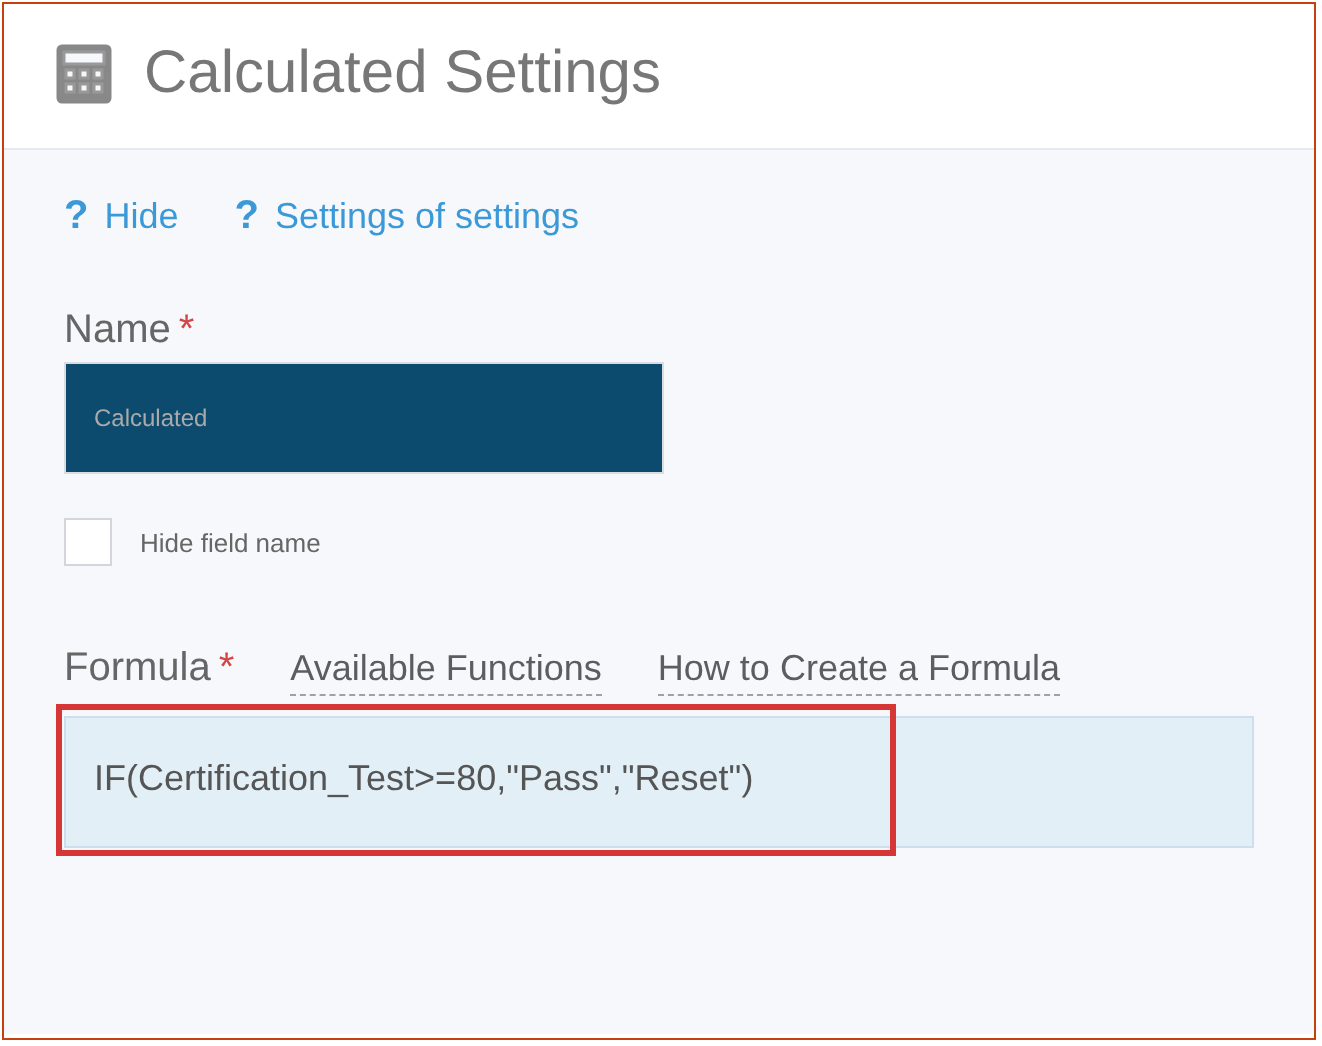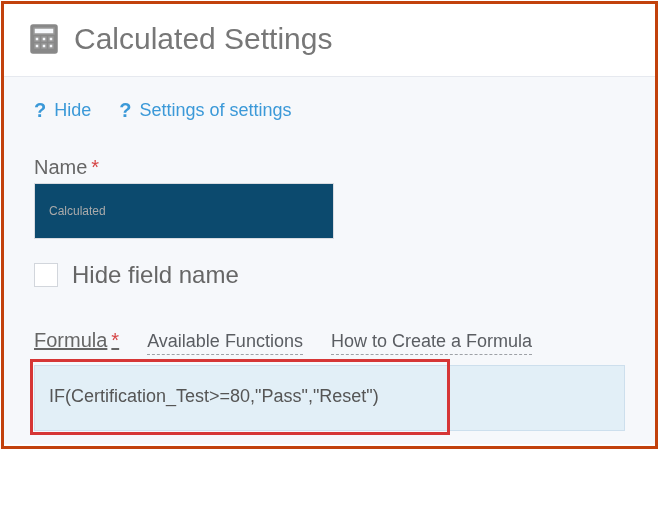--- a/index.html
+++ b/index.html
@@ -5,22 +5,22 @@
   * { box-sizing: border-box; margin: 0; padding: 0; }
   body {
     font-family: -apple-system, BlinkMacSystemFont, "Segoe UI", Helvetica, Arial, sans-serif;
     background: #fff;
     width: 661px;
     height: 523px;
     overflow: hidden;
   }
   .frame {
     width: 657px;
-    height: 448px;
-    border: 3px solid #c2410c;
+    height: 519px;
+    border: 1px solid #c2410c;
     margin: 1px;
     position: relative;
     background: #fff;
   }
   .header {
     padding: 18px 24px 20px 24px;
     display: flex;
     align-items: center;
     gap: 14px;
     background: #fff;
@@ -85,40 +85,39 @@
     font-size: 12px;
     color: #aaa;
     padding: 0 14px;
   }
   .hide-row {
     display: flex;
     align-items: center;
     gap: 14px;
     margin-top: 22px;
     color: #666;
-    font-size: 24px;
+    font-size: 13px;
   }
   .chk {
     width: 24px;
     height: 24px;
     border: 1px solid #d2d6dc;
     background: #fff;
   }
   .formula-section {
     padding: 40px 30px 0 30px;
   }
   .formula-label-row {
     display: flex;
     align-items: baseline;
     gap: 28px;
   }
   .formula-label {
     font-size: 20px;
     color: #666;
-    text-decoration: underline;
   }
   .sub-link {
     font-size: 18px;
     color: #5a5d62;
     border-bottom: 1px dashed #9ea1a6;
     padding-bottom: 2px;
     cursor: pointer;
   }
   .formula-box-wrap {
     position: relative;

